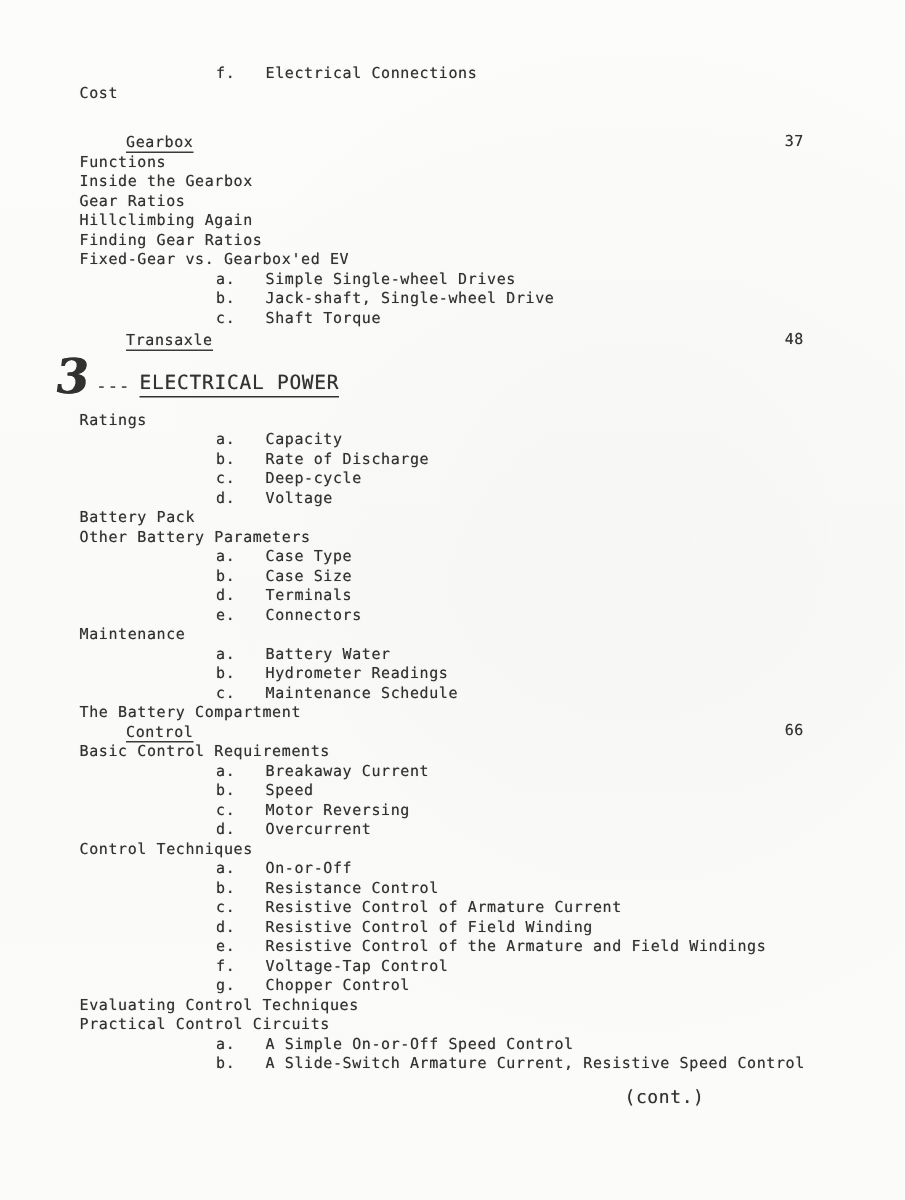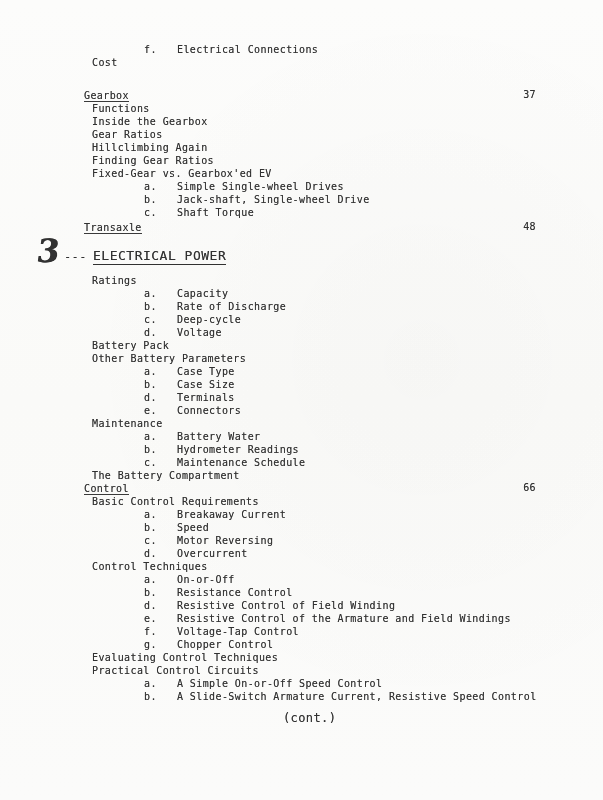--- a/index.html
+++ b/index.html
@@ -23,21 +23,21 @@
   .row {
     position: relative;
     height: 13px;
     line-height: 13px;
     font-size: 10px;
     letter-spacing: 0.4px;
     white-space: pre;
     text-shadow: 0 0 0.5px rgba(40,40,40,0.55);
   }
   .row.main   { padding-left: 84px;  }
-  .row.sub    { padding-left: 92px; }
+  .row.sub    { padding-left: 53px; }
   .row.letter { padding-left: 144px; }
   .lt { display: inline-block; width: 33px; }
   .u  { border-bottom: 1px solid #3a3a3a; }
   .pagenum {
     position: absolute;
     left: 518px; top: -1px;
     width: 18px;
     text-align: right;
     letter-spacing: 0.4px;
   }
@@ -75,20 +75,21 @@
   }
   .footer {
     margin-top: 9px;
     padding-left: 283px;
     height: 13px;
     line-height: 13px;
     font-size: 12px;
     letter-spacing: 0.4px;
     text-shadow: 0 0 0.5px rgba(40,40,40,0.5);
     white-space: pre;
+    text-align: center;
   }
 </style>
 </head>
 <body>
 
 <div class="page">
   <div class="toc-list">
       <div class="row letter"><span class="lt">f.</span><span>Electrical Connections</span></div>
       <div class="row sub"><span>Cost</span></div>
       <div class="row main" style="margin-top: 20px;"><span class="u">Gearbox</span><span class="pagenum">37</span></div>
@@ -125,20 +126,21 @@
       <div class="row sub"><span>The Battery Compartment</span></div>
       <div class="row main"><span class="u">Control</span><span class="pagenum">66</span></div>
       <div class="row sub"><span>Basic Control Requirements</span></div>
       <div class="row letter"><span class="lt">a.</span><span>Breakaway Current</span></div>
       <div class="row letter"><span class="lt">b.</span><span>Speed</span></div>
       <div class="row letter"><span class="lt">c.</span><span>Motor Reversing</span></div>
       <div class="row letter"><span class="lt">d.</span><span>Overcurrent</span></div>
       <div class="row sub"><span>Control Techniques</span></div>
       <div class="row letter"><span class="lt">a.</span><span>On-or-Off</span></div>
       <div class="row letter"><span class="lt">b.</span><span>Resistance Control</span></div>
+      <div class="row letter"><span class="lt">c.</span><span>Resistive Control of Armature Current</span></div>
       <div class="row letter"><span class="lt">d.</span><span>Resistive Control of Field Winding</span></div>
       <div class="row letter"><span class="lt">e.</span><span>Resistive Control of the Armature and Field Windings</span></div>
       <div class="row letter"><span class="lt">f.</span><span>Voltage-Tap Control</span></div>
       <div class="row letter"><span class="lt">g.</span><span>Chopper Control</span></div>
       <div class="row sub"><span>Evaluating Control Techniques</span></div>
       <div class="row sub"><span>Practical Control Circuits</span></div>
       <div class="row letter"><span class="lt">a.</span><span>A Simple On-or-Off Speed Control</span></div>
       <div class="row letter"><span class="lt">b.</span><span>A Slide-Switch Armature Current, Resistive Speed Control</span></div>
     </div>
   <div class="footer">(cont.)</div>

